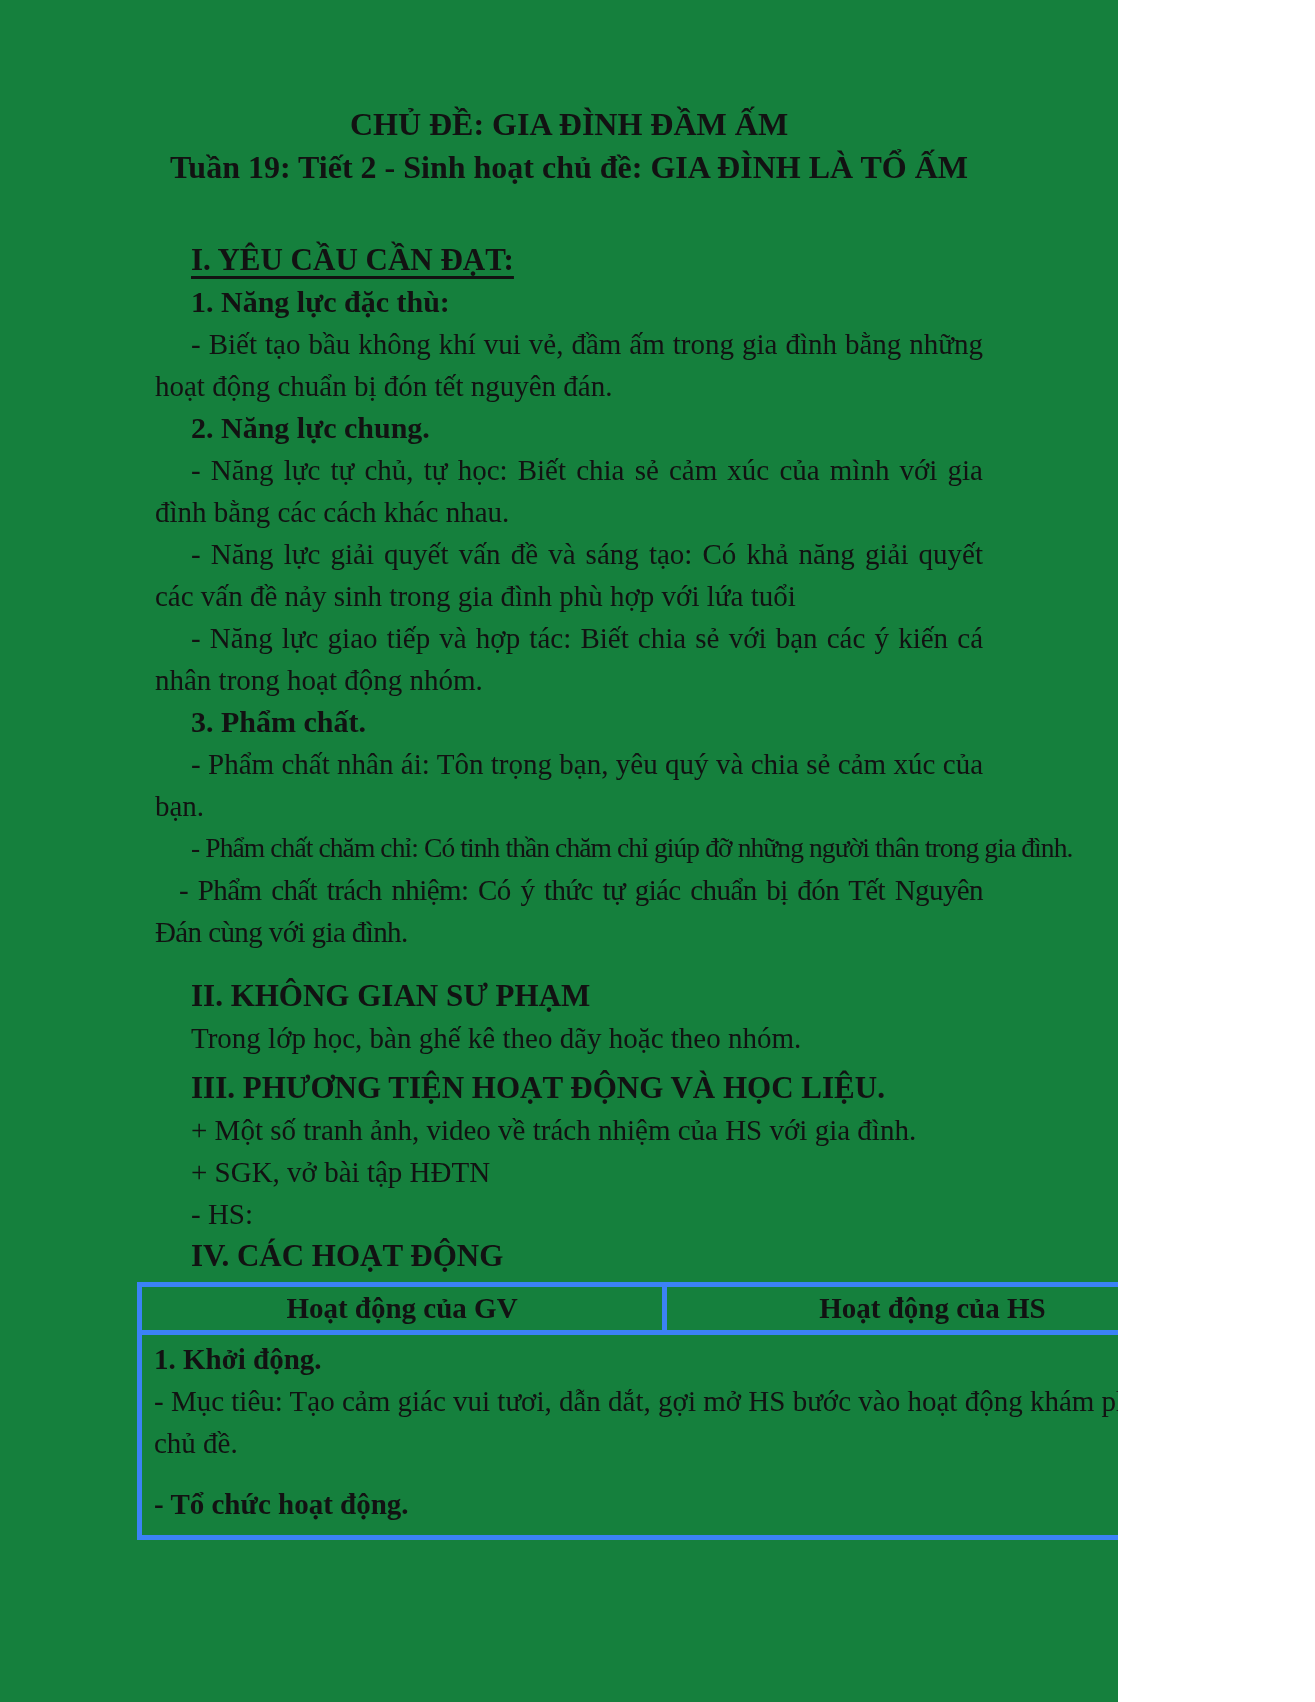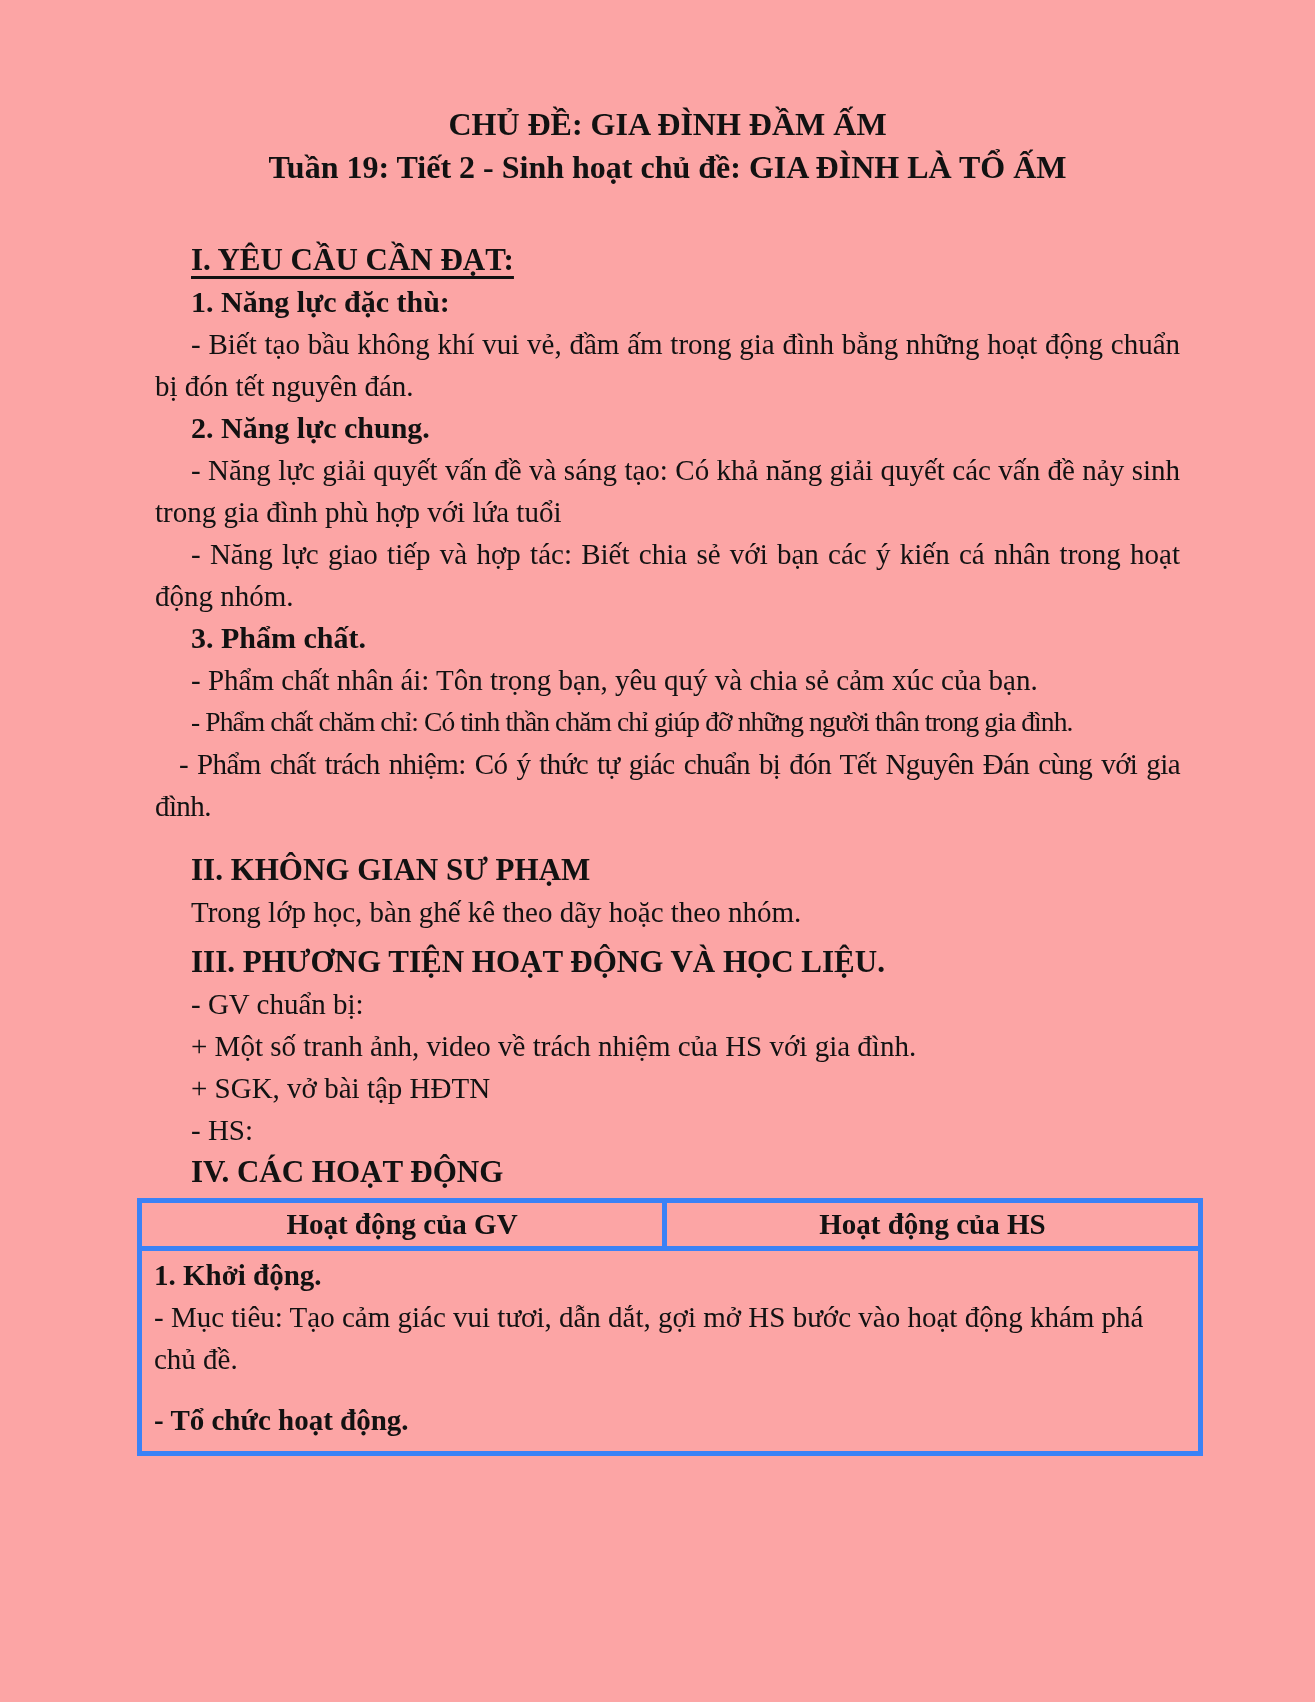--- a/index.html
+++ b/index.html
@@ -1,21 +1,21 @@
 <!DOCTYPE html>
 <html lang="vi"><head>
 <meta charset="utf-8">
 <style>
   * { margin: 0; padding: 0; box-sizing: border-box; }
   html, body { background: #ffffff; }
   .page {
     position: relative;
-    width: 1315px;
+    width: 1118px;
     height: 1702px;
-    background: #fca5a5;
+    background: #15803d;
     color: #121212;
     font-family: "Liberation Serif", "DejaVu Serif", serif;
     overflow: hidden;
   }
   .content {
     padding: 103px 135px 0 155px;
   }
   p { font-size: 29px; line-height: 42px; }
 
   
@@ -102,33 +102,33 @@
       <p>CHỦ ĐỀ: GIA ĐÌNH ĐẦM ẤM</p>
       <p>Tuần 19: Tiết 2 - Sinh hoạt chủ đề: GIA ĐÌNH LÀ TỔ ẤM</p>
     </div>
 
     <p class="h-major h-underline"><span class="u">I. YÊU CẦU CẦN ĐẠT:</span></p>
 
     <p class="h-sub">1. Năng lực đặc thù:</p>
     <p class="para">- Biết tạo bầu không khí vui vẻ, đầm ấm trong gia đình bằng những hoạt động chuẩn bị đón tết nguyên đán.</p>
 
     <p class="h-sub">2. Năng lực chung.</p>
+    <p class="para">- Năng lực tự chủ, tự học: Biết chia sẻ cảm xúc của mình với gia đình bằng các cách khác nhau.</p>
     <p class="para">- Năng lực giải quyết vấn đề và sáng tạo: Có khả năng giải quyết các vấn đề nảy sinh trong gia đình phù hợp với lứa tuổi</p>
     <p class="para">- Năng lực giao tiếp và hợp tác: Biết chia sẻ với bạn các ý kiến cá nhân trong hoạt động nhóm.</p>
 
     <p class="h-sub">3. Phẩm chất.</p>
     <p class="para">- Phẩm chất nhân ái: Tôn trọng bạn, yêu quý và chia sẻ cảm xúc của bạn.</p>
     <p class="para fit-one-line">- Phẩm chất chăm chỉ: Có tinh thần chăm chỉ giúp đỡ những người thân trong gia đình.</p>
     <p class="para condensed">- Phẩm chất trách nhiệm: Có ý thức tự giác chuẩn bị đón Tết Nguyên Đán cùng với gia đình.</p>
 
     <p class="h-major sp-before-sm">II. KHÔNG GIAN SƯ PHẠM</p>
     <p class="para">Trong lớp học, bàn ghế kê theo dãy hoặc theo nhóm.</p>
 
     <p class="h-major sp-before-md">III. PHƯƠNG TIỆN HOẠT ĐỘNG VÀ HỌC LIỆU.</p>
-    <p class="para-left">- GV chuẩn bị:</p>
     <p class="para-left">+ Một số tranh ảnh, video về trách nhiệm của HS với gia đình.</p>
     <p class="para-left">+ SGK, vở bài tập HĐTN</p>
     <p class="para-left">- HS:</p>
 
     <p class="h-major">IV. CÁC HOẠT ĐỘNG</p>
 
     <table class="activities-table">
       <thead>
         <tr>
           <th class="col-gv">Hoạt động của GV</th>

